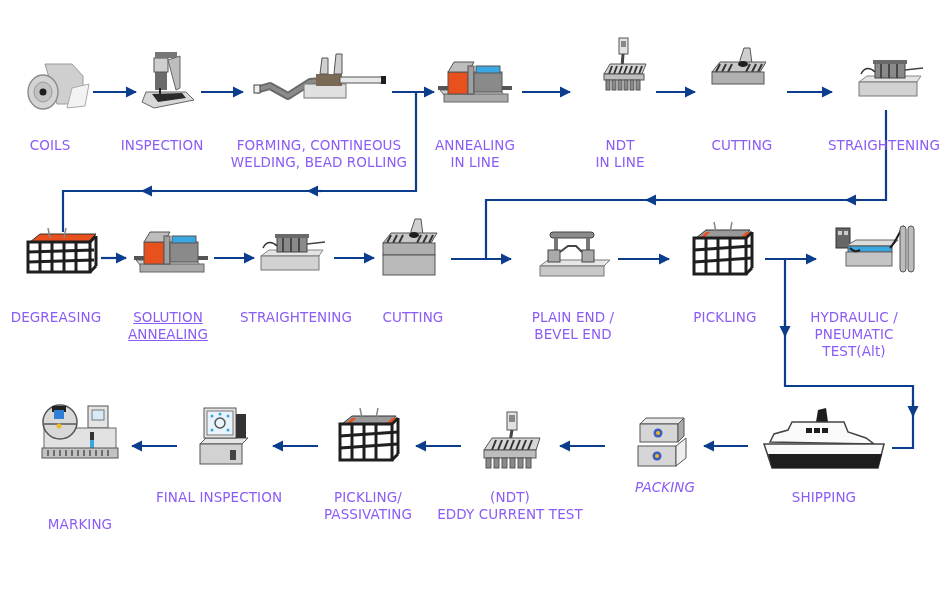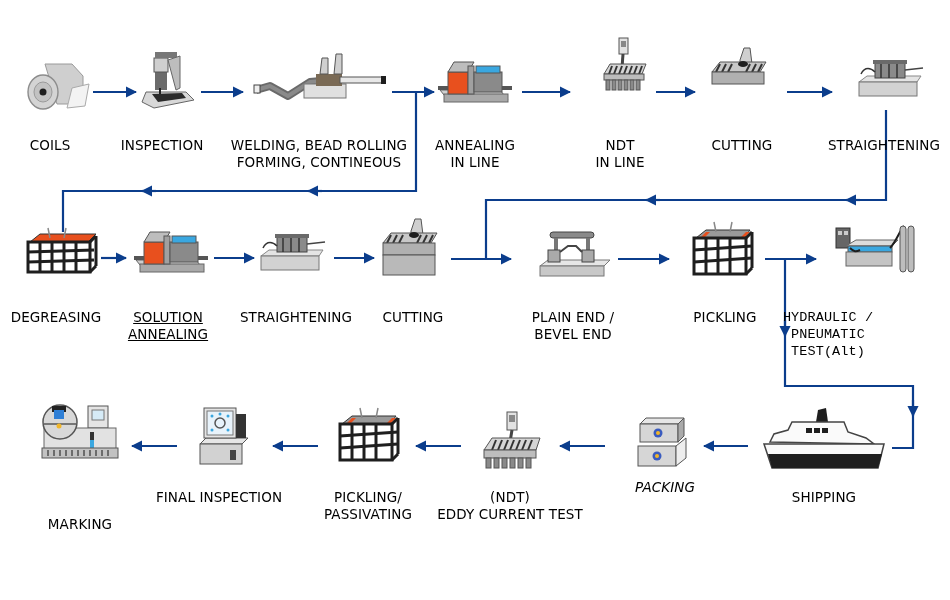--- a/index.html
+++ b/index.html
@@ -1,18 +1,18 @@
 <!DOCTYPE html>
 <html><head>
 <meta charset="utf-8">
 <style>
   html, body { margin:0; padding:0; background:#ffffff; }
   body { width:950px; height:600px; position:relative; overflow:hidden; font-family:"DejaVu Sans","Liberation Sans",sans-serif; }
   #flow { position:absolute; left:0; top:0; width:950px; height:600px; }
-  .label { position:absolute; transform:translateX(-50%); text-align:center; font-size:13.5px; line-height:17px; color:#000000; letter-spacing:0.1px; white-space:nowrap; }
+  .label { position:absolute; transform:translateX(-50%); text-align:center; font-size:13.5px; line-height:17px; color:#8b5cf6; letter-spacing:0.1px; white-space:nowrap; }
   .label span { display:block; }
 </style>
 </head>
 <body>
 
 <svg id="flow" xmlns="http://www.w3.org/2000/svg" width="950" height="600" viewBox="0 0 950 600">
   <defs>
     <marker id="ah" viewBox="0 0 10 10" refX="9" refY="5" markerWidth="5.2" markerHeight="5.2" orient="auto" markerUnits="strokeWidth">
       <path d="M0,0 L10,5 L0,10 z" fill="#0b3d8c"></path>
     </marker>
@@ -358,22 +358,22 @@
   </g>
 </svg>
 
 <div class="label" style="left:50px;top:137px;">
     <span>COILS</span>
   </div>
 <div class="label" style="left:162px;top:137px;">
     <span>INSPECTION</span>
   </div>
 <div class="label" style="left:319px;top:137px;">
+    <span>FORMING, CONTINEOUS</span>
     <span>WELDING, BEAD ROLLING</span>
-    <span>FORMING, CONTINEOUS</span>
   </div>
 <div class="label" style="left:475px;top:137px;">
     <span>ANNEALING</span>
     <span>IN LINE</span>
   </div>
 <div class="label" style="left:620px;top:137px;">
     <span>NDT</span>
     <span>IN LINE</span>
   </div>
 <div class="label" style="left:742px;top:137px;">
@@ -396,21 +396,21 @@
 <div class="label" style="left:413px;top:309px;">
     <span>CUTTING</span>
   </div>
 <div class="label" style="left:573px;top:309px;">
     <span>PLAIN END /</span>
     <span>BEVEL END</span>
   </div>
 <div class="label" style="left:725px;top:309px;">
     <span>PICKLING</span>
   </div>
-<div class="label" style="left:828px;top:309px;font-family:Liberation Mono, monospace;">
+<div class="label" style="left:854px;top:309px;">
     <span>HYDRAULIC /</span>
     <span>PNEUMATIC</span>
     <span>TEST(Alt)</span>
   </div>
 
 <div class="label" style="left:824px;top:489px;">
     <span>SHIPPING</span>
   </div>
 <div class="label" style="left:665px;top:479px;font-style:italic;">
     <span>PACKING</span>

